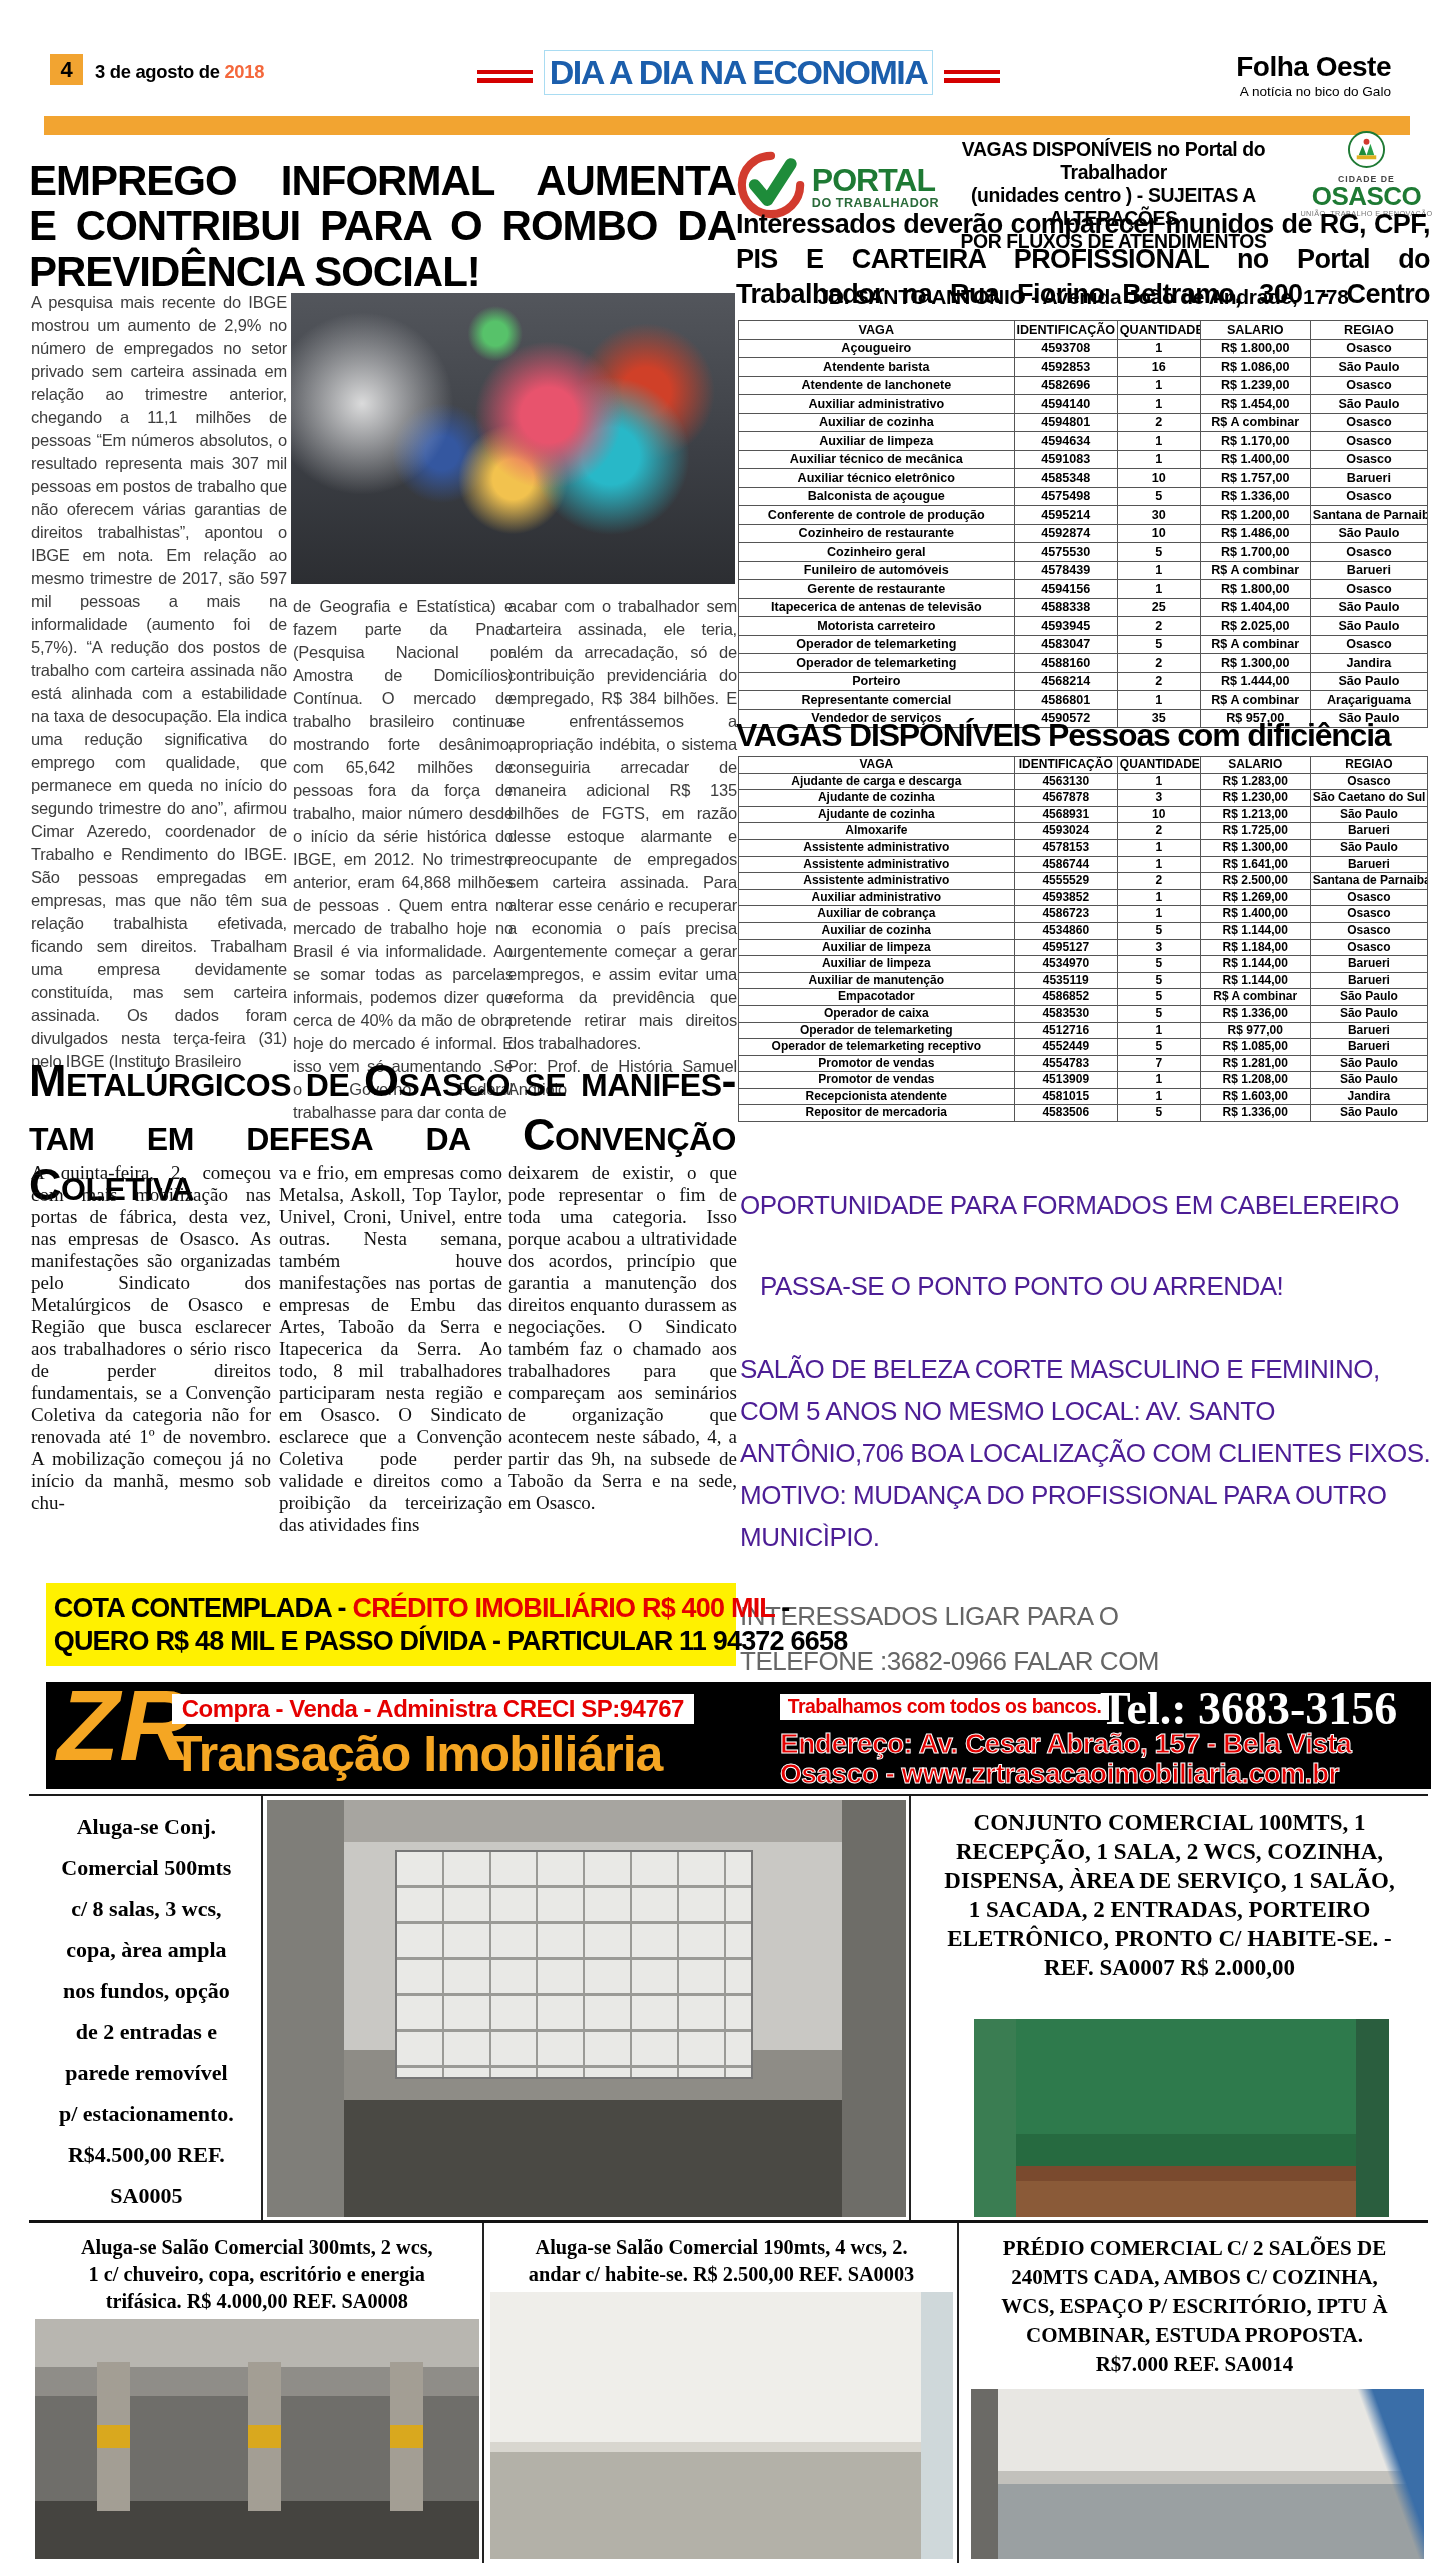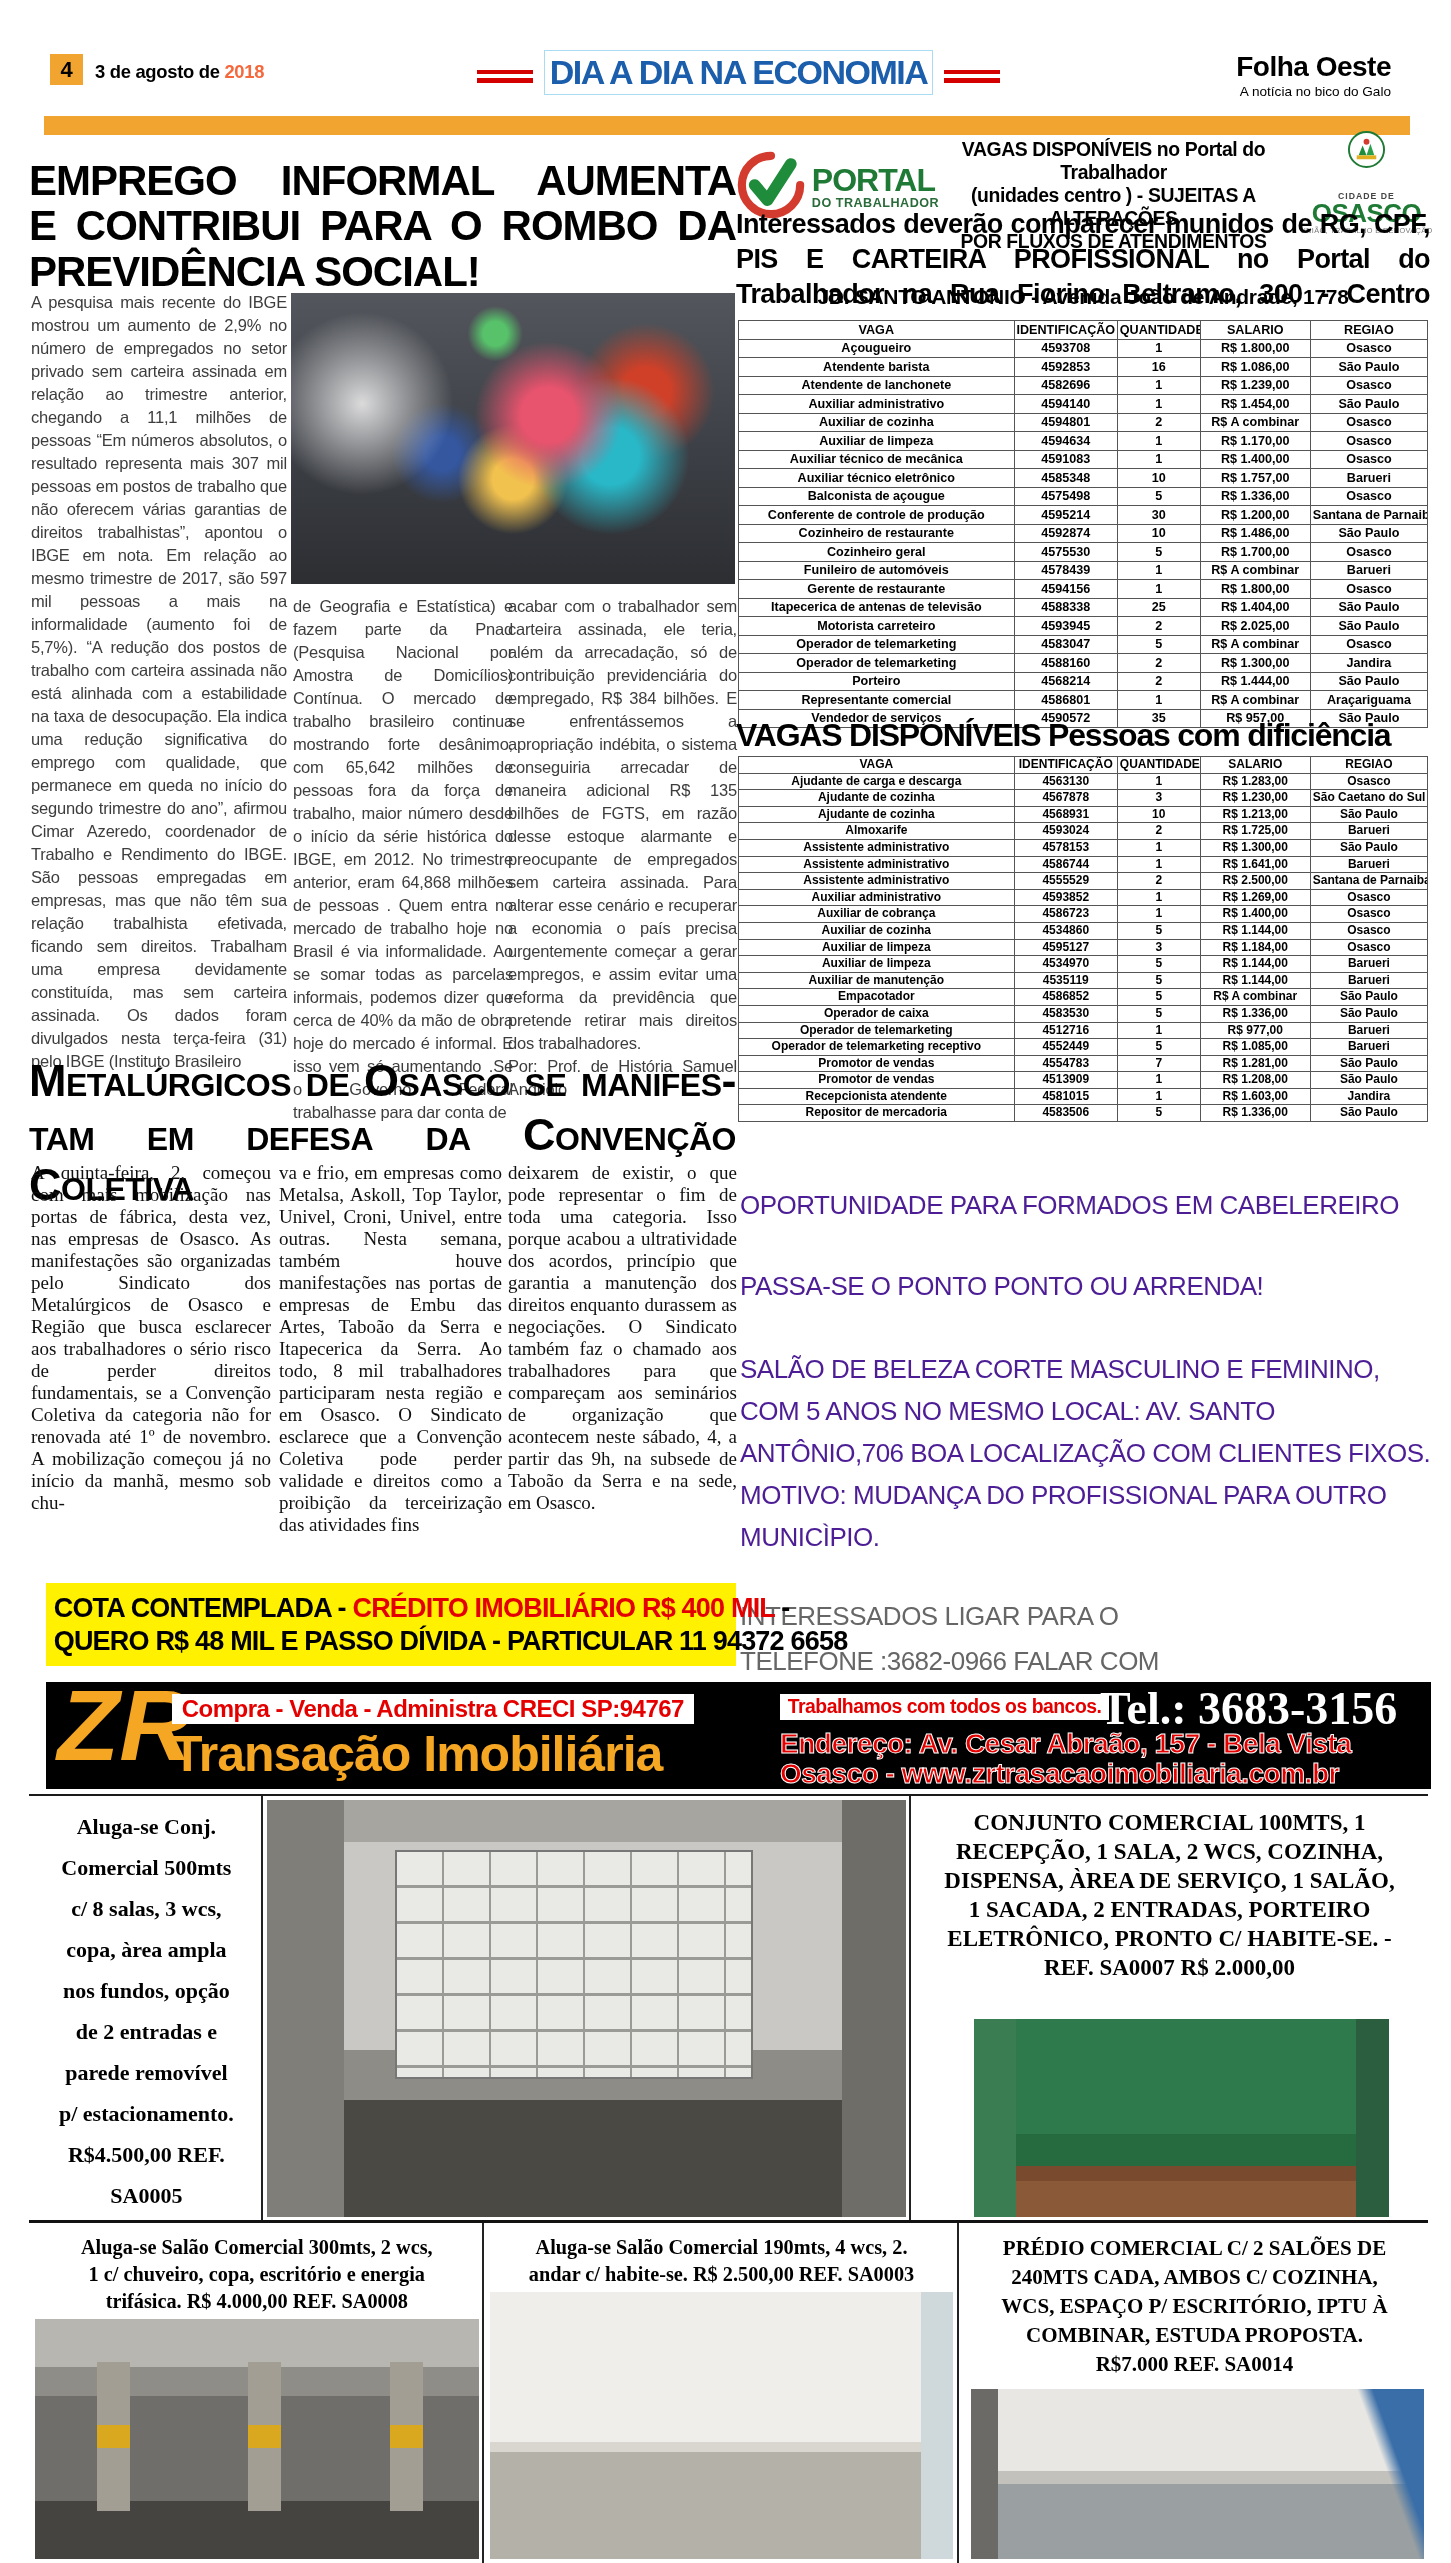--- a/index.html
+++ b/index.html
@@ -47,40 +47,40 @@
       radial-gradient(circle at 34% 55%, #3457a0 0 5%, rgba(52,87,160,0) 15%),
       linear-gradient(180deg,#53565c 0%,#3c3f45 55%,#2c2e32 100%);}
 
   
   #portal-logo{left:736px;top:138px;width:213px;height:97px;display:flex;align-items:center;gap:5.8px;}
   .portal-words .t1{font-size:32px;font-weight:800;color:var(--green);letter-spacing:-1px;line-height:32px;}
   .portal-words .t2{font-size:12.6px;font-weight:700;color:#2A6B3A;letter-spacing:0.5px;}
   #portal-notice{left:949px;top:138px;width:329px;font-size:19.4px;font-weight:800;text-align:center;
     line-height:23px;letter-spacing:-0.4px;white-space:pre-line;}
   #osasco{left:1294px;top:130px;width:145px;text-align:center;}
-  #osasco .c1{font-size:8.7px;font-weight:700;color:#444;letter-spacing:1px;margin-top:18px;}
+  #osasco .c1{font-size:8.7px;font-weight:700;color:#444;letter-spacing:1px;margin-top:1px;}
   #osasco .c2{font-size:26px;font-weight:800;color:var(--green);letter-spacing:-0.5px;line-height:25px;}
   #osasco .c3{font-size:7.3px;color:#777;letter-spacing:0.4px;}
   #instructions{left:736px;top:207px;width:694px;font-size:27px;font-weight:800;
     text-align:justify;text-align-last:justify;line-height:35px;letter-spacing:-0.6px;}
   #address2{left:736px;top:285px;width:694px;text-align:center;font-size:21px;font-weight:800;letter-spacing:-0.3px;}
 
   
   table.vagas{position:absolute;left:738px;width:690px;border-collapse:collapse;table-layout:fixed;}
   #table1{top:320px;} #table2{top:756px;}
   .vagas th,.vagas td{border:1px solid #555;font-weight:700;text-align:center;overflow:hidden;white-space:nowrap;}
   #table1 th,#table1 td{font-size:12.6px;padding:1.5px 1.9px;line-height:14.5px;}
   #table2 th,#table2 td{font-size:12px;padding:1px 1.9px;line-height:13.6px;}
   .vagas col.c-vaga{width:40%;} .vagas col.c-id{width:15%;} .vagas col.c-q{width:12%;}
   .vagas col.c-s{width:16%;} .vagas col.c-r{width:17%;}
   #pcd-title{left:736px;top:717px;font-size:32px;font-weight:800;letter-spacing:-1.2px;}
 
   
   #cls{left:740px;top:1184px;width:701px;color:#4c1d95;font-size:26px;line-height:42px;letter-spacing:-0.5px;}
-  #cls .p1{margin-bottom:39px;} #cls .p2{margin-bottom:41px;}
+  #cls .p1{margin-bottom:39px;} #cls .p2{margin-bottom:41px;margin-left:20px;}
   #interessados{left:740px;top:1594px;width:513px;color:#666;font-size:26px;line-height:45px;letter-spacing:-0.5px;}
 
   
   .h2line{left:29px;width:707px;font-variant:small-caps;font-weight:700;font-size:45px;
     line-height:50px;letter-spacing:-0.5px;}
   .h2a{top:1056px;} .h2b{top:1110px;}
   .serifcol{font-family:"Liberation Serif",serif;font-size:19px;line-height:22px;
     text-align:justify;color:#111;}
   #a2-col1{left:31px;top:1162px;width:240px;}
   #a2-col2{left:279px;top:1162px;width:223px;}

